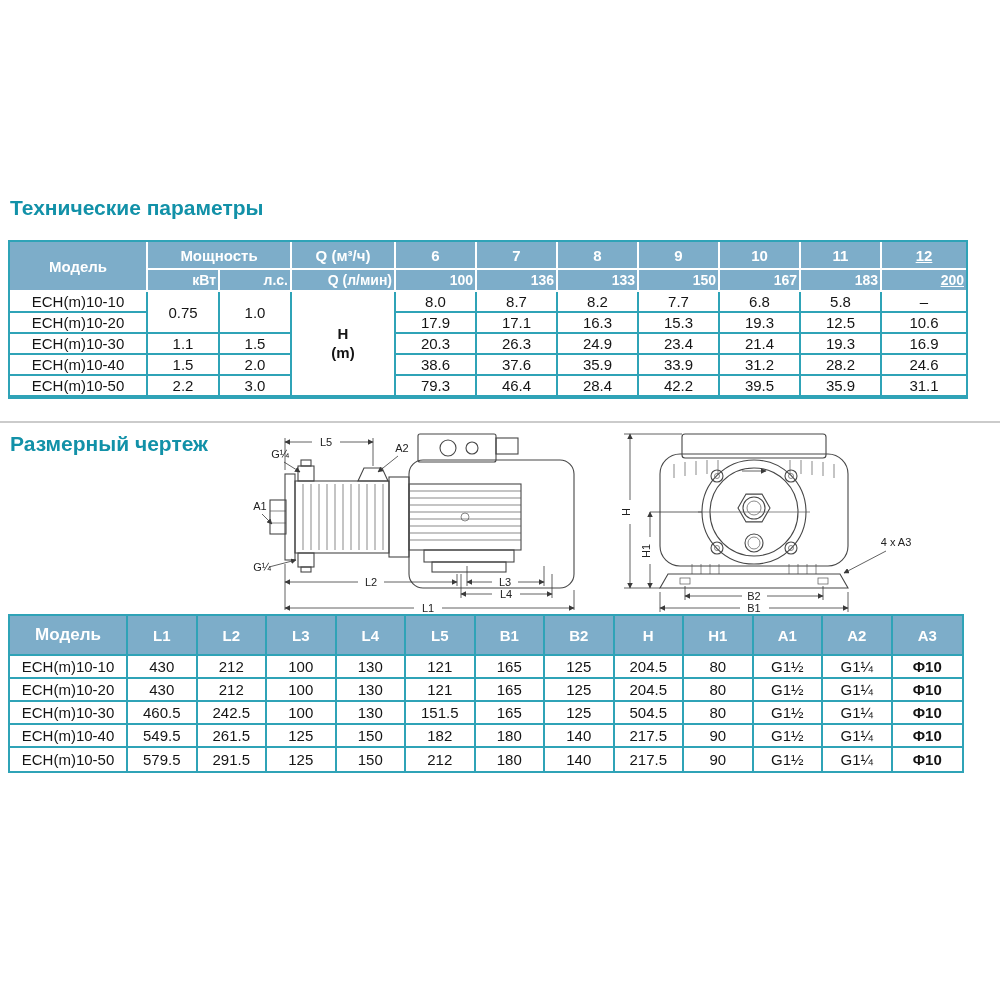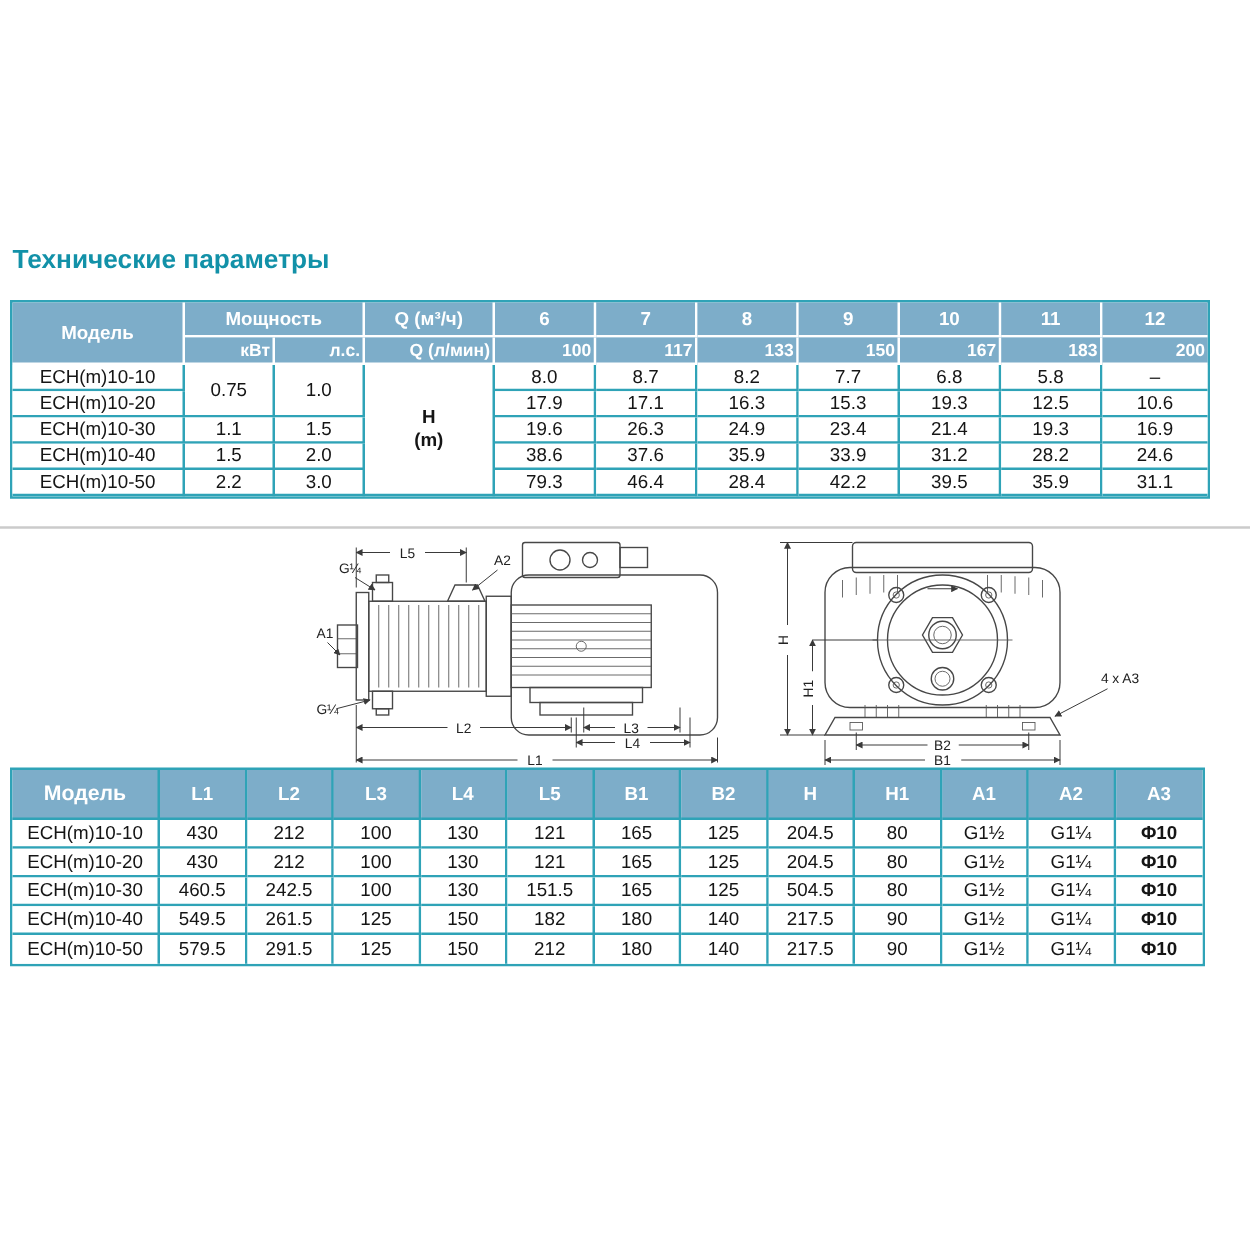--- a/index.html
+++ b/index.html
@@ -21,21 +21,21 @@
             table-layout:fixed;border:2px solid var(--teal);}
   #t1{top:240px;}
   #t2{top:614px;}
   .tbl td,.tbl th{text-align:center;vertical-align:middle;padding:0 2px;overflow:hidden;white-space:nowrap;}
 
   
   #t1 tr.hd1 td{background:var(--hbg);color:#fff;font-weight:bold;font-size:15px;height:28px;
                 border-right:2px solid #fff;border-bottom:2px solid #fff;}
   #t1 tr.hd2 td{background:var(--hbg);color:#fff;font-weight:bold;font-size:14px;height:22px;
                 border-right:2px solid #fff;border-bottom:2px solid #fff;text-align:right;}
-  #t1 tr.hd1 td:last-child,#t1 tr.hd2 td:last-child{border-right:none;}
+  #t1 tr.hd1 td:last-child,#t1 tr.hd2 td:last-child{border-right:none;text-decoration:underline;}
   
   #t1 tr.bd td{background:#fff;font-size:15px;height:21px;
                border-right:2px solid var(--teal);border-bottom:2px solid var(--teal);}
   #t1 tr.bd td:last-child{border-right:none;}
   #t1 td.nb{border-bottom:none;}
   #t1 td.hcell{font-weight:bold;font-size:14px;line-height:1.25;white-space:normal;}
 
   
   #t2 th{background:var(--hbg);color:#fff;font-weight:bold;font-size:15px;height:40px;
          border-right:2px solid var(--teal);border-bottom:2px solid var(--teal);}
@@ -85,21 +85,21 @@
       <td>9</td>
       <td>10</td>
       <td>11</td>
       <td>12</td>
     </tr>
     <tr class="hd2">
       <td>кВт</td>
       <td>л.с.</td>
       <td>Q (л/мин)</td>
       <td>100</td>
-      <td>117</td>
+      <td>136</td>
       <td>133</td>
       <td>150</td>
       <td>167</td>
       <td>183</td>
       <td>200</td>
     </tr>
     <tr class="bd">
       <td>ECH(m)10-10</td>
       <td rowspan="2">0.75</td>
       <td rowspan="2">1.0</td>
@@ -122,21 +122,21 @@
       <td>16.3</td>
       <td>15.3</td>
       <td>19.3</td>
       <td>12.5</td>
       <td>10.6</td>
     </tr>
     <tr class="bd">
       <td>ECH(m)10-30</td>
       <td>1.1</td>
       <td>1.5</td>
-      <td>19.6</td>
+      <td>20.3</td>
       <td>26.3</td>
       <td>24.9</td>
       <td>23.4</td>
       <td>21.4</td>
       <td>19.3</td>
       <td>16.9</td>
     </tr>
     <tr class="bd">
       <td>ECH(m)10-40</td>
       <td>1.5</td>
@@ -159,20 +159,21 @@
       <td class="nb">42.2</td>
       <td class="nb">39.5</td>
       <td class="nb">35.9</td>
       <td class="nb">31.1</td>
     </tr>
   </tbody>
     </table>
 
   <div id="divider"></div>
 
+  <h2 class="sec-title" id="title2">Размерный чертеж</h2>
 
   <svg id="drawing" width="700" height="192" viewBox="0 0 700 192">
     <defs>
       <marker id="ar" viewBox="0 0 10 10" refX="9" refY="5" markerWidth="7" markerHeight="7" orient="auto-start-reverse">
         <path d="M0,0L10,5L0,10z" fill="#3a3a3a"></path>
       </marker>
     </defs>
 
     <g>
       <rect class="shp" x="18" y="76" width="16" height="34"></rect>

